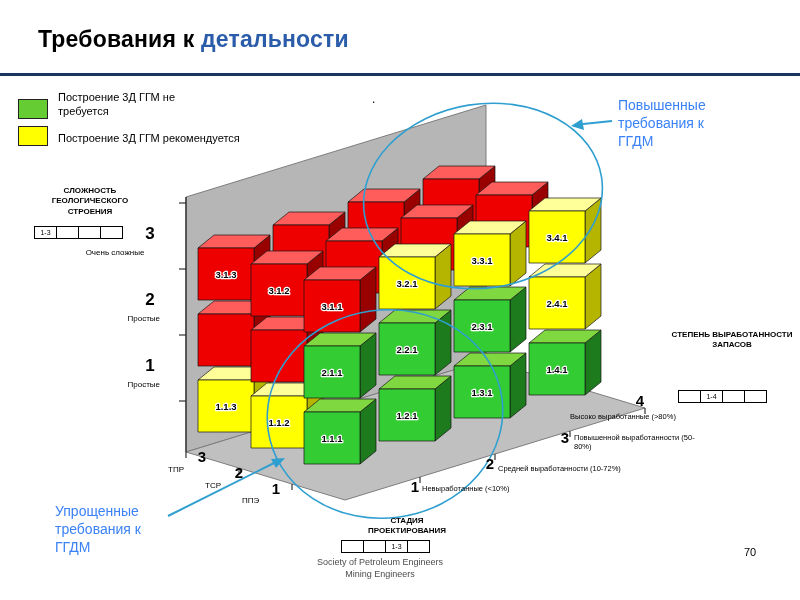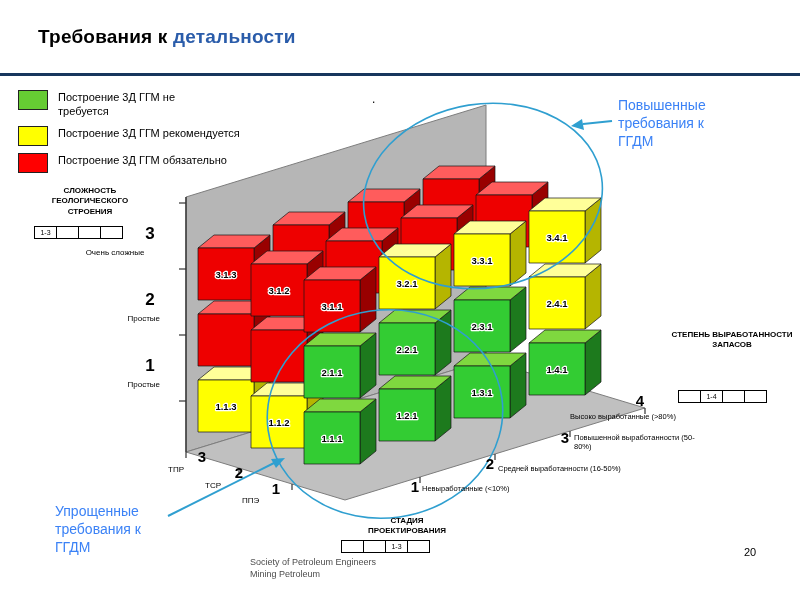--- a/index.html
+++ b/index.html
@@ -1,38 +1,38 @@
 <!DOCTYPE html>
 <html><head>
 <meta charset="utf-8">
 <style>
   *{box-sizing:border-box}
   html,body{margin:0;padding:0}
   body{width:800px;height:600px;position:relative;background:#fff;color:#000;
        font-family:"Liberation Sans",sans-serif;overflow:hidden}
   .abs{position:absolute;z-index:2}
   #scene{position:absolute;left:0;top:0;z-index:1}
-  .title{left:38px;top:26px;font-size:19px;font-weight:bold;letter-spacing:.2px}
+  .title{left:38px;top:26px;font-size:23px;font-weight:bold;letter-spacing:.2px}
   .title .blue{color:#2a5caa}
   .divider{left:0;top:73px;width:800px;height:3px;background:#17365d}
   .legend{left:18px;top:90px;width:270px}
-  .legend-row{display:flex;align-items:flex-start;margin-bottom:7px}
+  .legend-row{display:flex;align-items:flex-end;margin-bottom:7px}
   .swatch{width:30px;height:20px;border:1px solid #222;margin-right:10px;flex:none}
   .legend-label{font-size:11px;line-height:1.25;padding-top:1px;width:235px}
   .legend-label.narrow{width:150px}
   .axis-head{font-size:8px;font-weight:bold;text-align:center;line-height:1.3;text-transform:uppercase}
   .cells{display:flex}
   .cell{width:23px;height:13px;border:1px solid #000;background:#fff;font-size:7px;
         display:flex;align-items:center;justify-content:center}
   .cell+.cell{margin-left:-1px}
   .tick-num{font-weight:bold;text-align:center}
   .tick-label{font-size:8px;line-height:1.2}
   .tick-label.small{font-size:7.5px}
   .anno{font-size:14px;color:#3b82f6;line-height:1.3}
-  .footer{font-size:9px;color:#4d4d4d;line-height:1.35}
+  .footer{font-size:9px;color:#4d4d4d;text-align:center;line-height:1.35}
 </style>
 </head>
 <body>
 
 <svg id="scene" width="800" height="600" viewBox="0 0 800 600">
     <polygon points="186,197 486,105 486,360 186,452" fill="#b6b6b6" stroke="#7d7d7d" stroke-width="1"></polygon>
     <polygon points="186,452 345,500 645,408 486,360" fill="#c0c0c0" stroke="#7d7d7d" stroke-width="1"></polygon>
     <line x1="186" y1="197" x2="186" y2="452" stroke="#333" stroke-width="1.4"></line>
     <line x1="179" y1="203" x2="186" y2="203" stroke="#333" stroke-width="1.2"></line>
     <line x1="179" y1="269" x2="186" y2="269" stroke="#333" stroke-width="1.2"></line>
@@ -196,24 +196,20 @@
 
 <div class="abs legend">
   <div class="legend-row">
     <div class="swatch" style="background: rgb(102, 204, 51);"></div>
     <div class="legend-label narrow">Построение 3Д ГГМ не требуется</div>
   </div>
   <div class="legend-row">
     <div class="swatch" style="background: rgb(255, 255, 0);"></div>
     <div class="legend-label">Построение 3Д ГГМ рекомендуется</div>
   </div>
-  <div class="legend-row">
-    <div class="swatch" style="background: rgb(255, 0, 0);"></div>
-    <div class="legend-label">Построение 3Д ГГМ обязательно</div>
-  </div>
 </div>
 
 <div class="abs axis-head" style="left:30px;top:186px;width:120px">СЛОЖНОСТЬ ГЕОЛОГИЧЕСКОГО СТРОЕНИЯ</div>
 <div class="abs cells" style="left:34px;top:226px">
   <div class="cell">1-3</div>
   <div class="cell"></div>
   <div class="cell"></div>
   <div class="cell"></div>
 </div>
 <div class="abs tick-num" style="left:140px;top:224px;width:20px;font-size:17px">3</div>
@@ -236,34 +232,34 @@
   <div class="cell"></div>
   <div class="cell">1-3</div>
   <div class="cell"></div>
 </div>
 
 <div class="abs tick-num" style="left:630px;top:392px;width:20px;font-size:15px">4</div>
 <div class="abs tick-label small" style="left:570px;top:412px;width:150px">Высоко выработанные (&gt;80%)</div>
 <div class="abs tick-num" style="left:555px;top:429px;width:20px;font-size:15px">3</div>
 <div class="abs tick-label small" style="left:574px;top:433px;width:125px">Повышенной выработанности (50-80%)</div>
 <div class="abs tick-num" style="left:480px;top:455px;width:20px;font-size:15px">2</div>
-<div class="abs tick-label small" style="left:498px;top:464px;width:170px">Средней выработанности (16-50%)</div>
+<div class="abs tick-label small" style="left:498px;top:464px;width:170px">Средней выработанности (10-72%)</div>
 <div class="abs tick-num" style="left:405px;top:478px;width:20px;font-size:15px">1</div>
 <div class="abs tick-label small" style="left:422px;top:484px;width:140px">Невыработанные (&lt;10%)</div>
 
 <div class="abs axis-head" style="left:668px;top:330px;width:128px">СТЕПЕНЬ ВЫРАБОТАННОСТИ ЗАПАСОВ</div>
 <div class="abs cells" style="left:678px;top:390px">
   <div class="cell"></div>
   <div class="cell">1-4</div>
   <div class="cell"></div>
   <div class="cell"></div>
 </div>
 
 <div class="abs anno" style="left:618px;top:96px;width:118px">Повышенные требования к ГГДМ</div>
 <div class="abs anno" style="left:55px;top:502px;width:118px">Упрощенные требования к ГГДМ</div>
 
 <div class="abs" style="left:372px;top:92px;font-size:12px">.</div>
 
 <div class="abs footer" style="left:250px;top:556px;width:260px">
   <div>Society of Petroleum Engineers</div>
-  <div>Mining Petroleum</div>
-</div>
-<div class="abs" style="left:744px;top:546px;font-size:11px">20</div>
+  <div>Mining Engineers</div>
+</div>
+<div class="abs" style="left:744px;top:546px;font-size:11px">70</div>
 
 </body></html>

